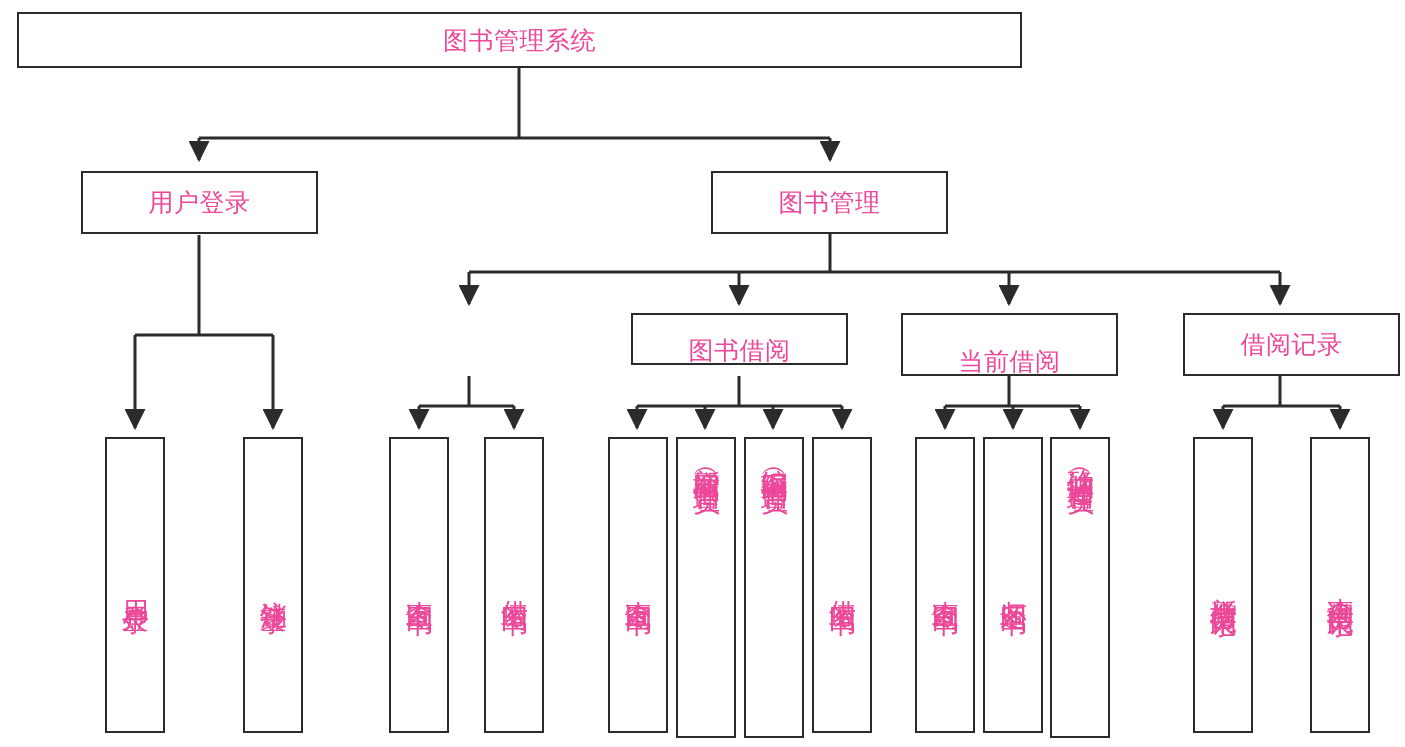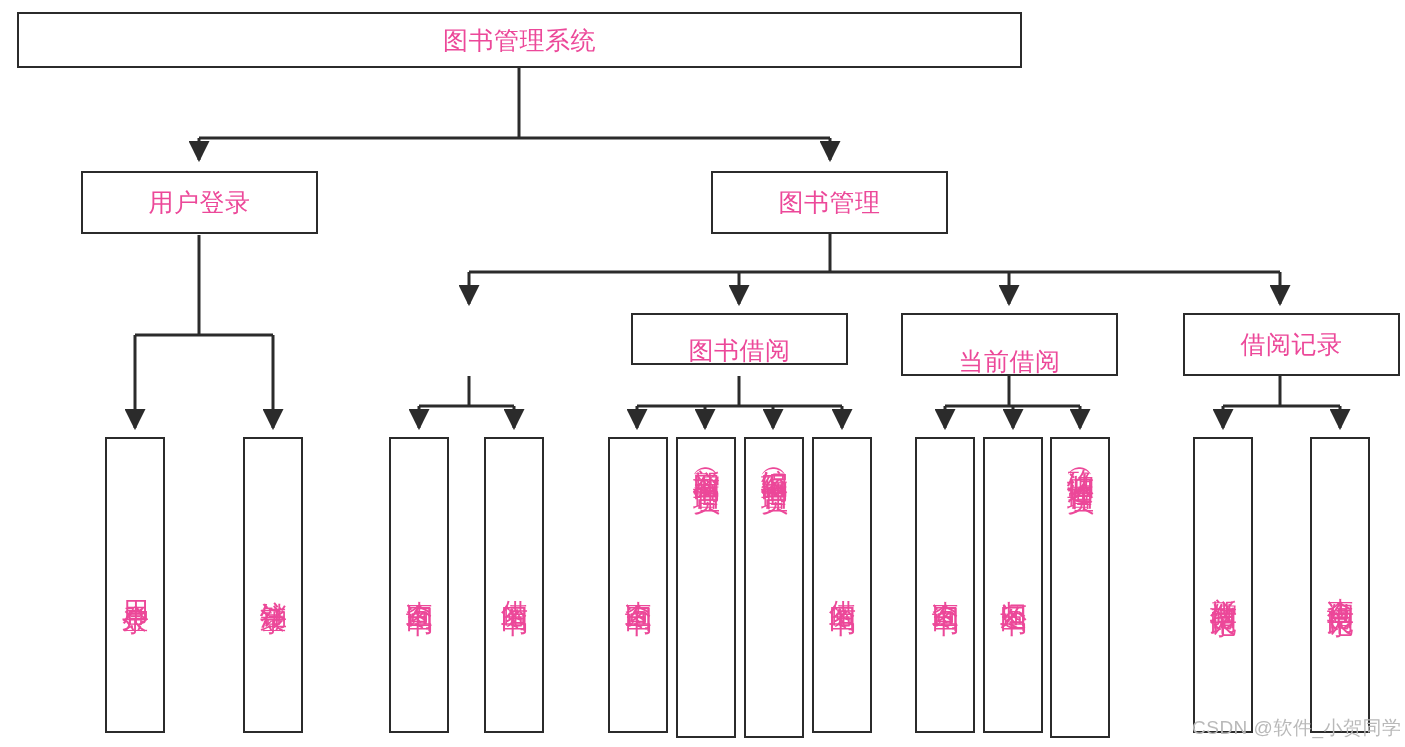--- a/index.html
+++ b/index.html
@@ -192,15 +192,14 @@
     <span class="node-label">确认归还（管理员）</span>
   </div>
 
   <div class="node vert center-text" style="left:1193px; top:437px; width:60px; height:296px;">
     <span class="node-label">新增借阅记录</span>
   </div>
   <div class="node vert center-text" style="left:1310px; top:437px; width:60px; height:296px;">
     <span class="node-label">查询借阅记录</span>
   </div>
 
-  <div class="watermark" style="left:1192px; top:715px;">CSDN @软件_小贺同学</div>
 
 </div>
 
 </body></html>

